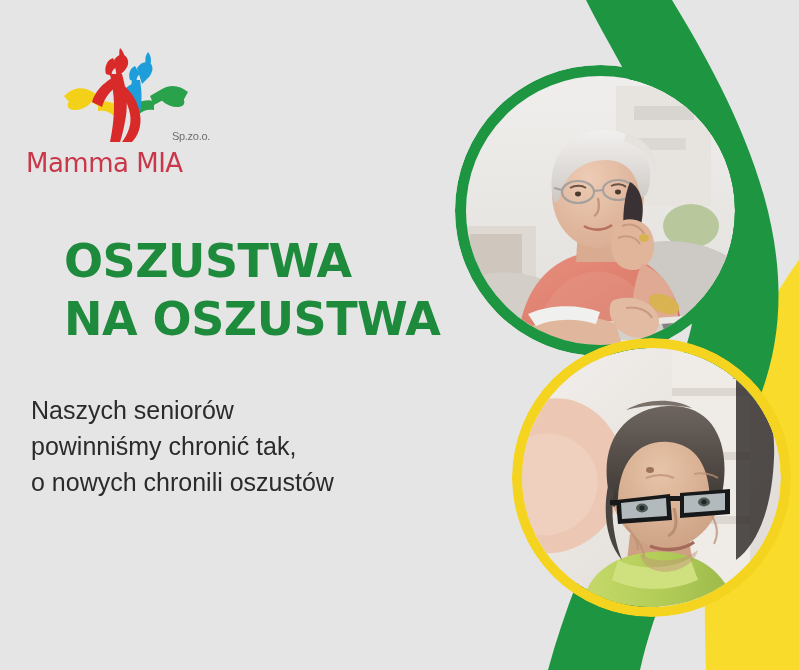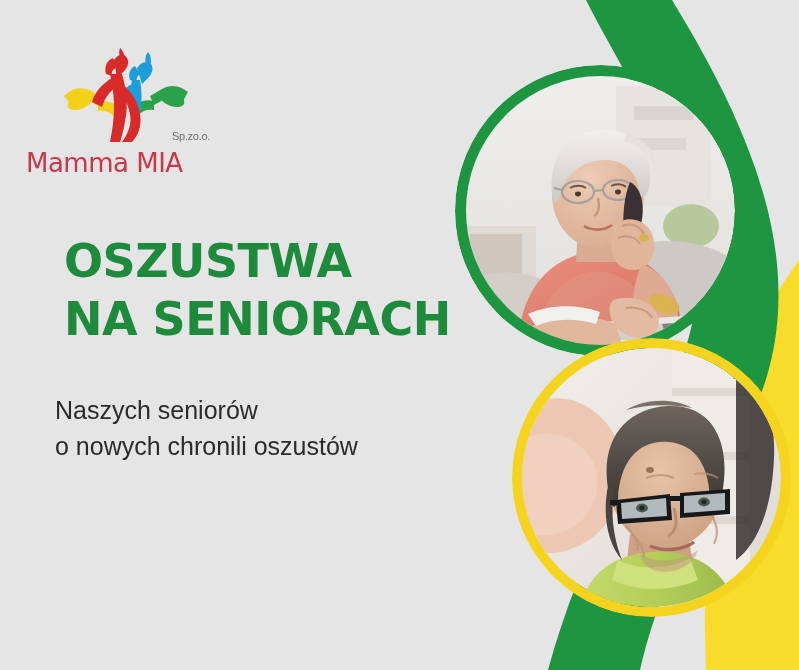--- a/index.html
+++ b/index.html
@@ -86,21 +86,20 @@
   .bodycopy {
     position: absolute;
     left: 31px;
     top: 392px;
     width: 430px;
     color: #2b2b2b;
     font-family: "Liberation Sans", sans-serif;
     font-weight: 400;
     font-size: 25px;
     line-height: 36px;
-    margin-left: 24px;
   }
   .bodycopy .bc-line {
     display: block;
     white-space: nowrap;
   }
 
   
   .photo-circle {
     position: absolute;
     border-radius: 50%;
@@ -203,25 +202,26 @@
 
       <path fill="#1e9ddb" d="M86,8 C90,13 90,20 86,25 C83,20 82,13 86,8 Z"></path>
     </svg>
 
     <div class="logo-sup">Sp.zo.o.</div>
     <div class="logo-word">Mamma MIA</div>
   </div>
 
   <div class="headline">
     <span class="hl-line">OSZUSTWA</span>
-    <span class="hl-line">NA SENIORACH</span>
+    <span class="hl-line">NA OSZUSTWA</span>
   </div>
 
   <div class="bodycopy">
     <span class="bc-line">Naszych seniorów</span>
+    <span class="bc-line">powinniśmy chronić tak,</span>
     <span class="bc-line">o nowych chronili oszustów</span>
   </div>
 
   <div class="photo-circle" id="photo-top">
     <div class="photo">
       <svg width="269" height="269" viewBox="0 0 269 269">
         <defs>
           <clipPath id="clipTop">
               <circle cx="134.5" cy="134.5" r="134.5"></circle>
             </clipPath>

